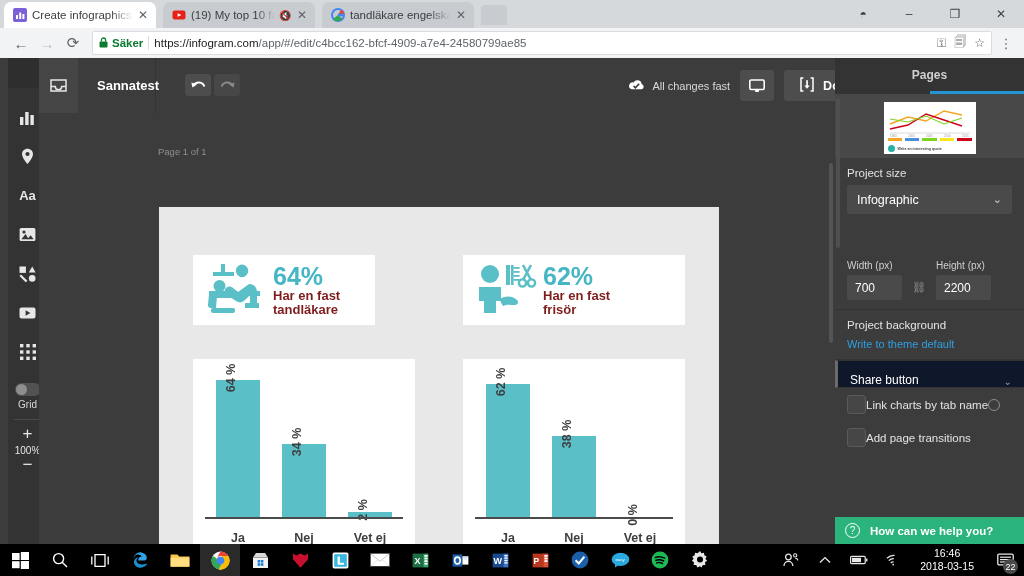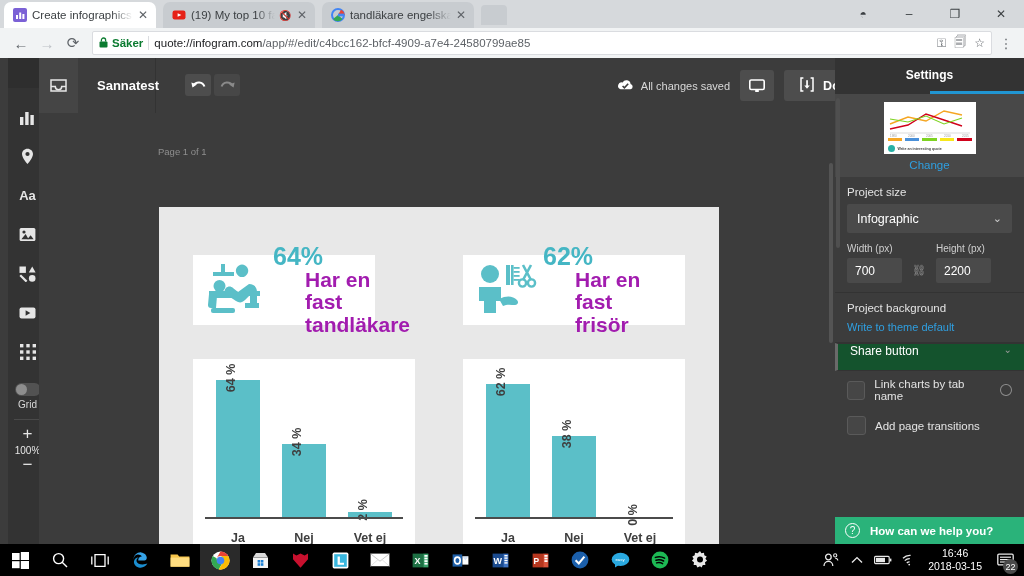--- a/index.html
+++ b/index.html
@@ -99,21 +99,21 @@
   
   .canvaswrap { position:absolute; left:39px; top:55px; right:189px; bottom:0; background:#3c3c3c;
                 overflow:hidden; }
   .pagelbl { position:absolute; left:119px; top:33px; font-size:9.5px; color:#8f8f8f; }
   .page { position:absolute; left:120px; top:94px; width:560px; height:440px; background:#e8e8e8; }
   .cvscroll { position:absolute; right:2px; top:50px; width:4px; height:180px; background:#545454; border-radius:2px; }
 
   .card { position:absolute; background:#fff; }
   .factcard { display:flex; align-items:center; padding:0 12px; gap:6px; }
   .factnum { font-size:25px; font-weight:bold; color:#45b6c4; line-height:1; }
-  .facttxt { font-size:21px; font-weight:bold; color:#a21caf; line-height:1.06;margin-left:32px; }
+  .facttxt { font-size:13px; font-weight:bold; color:#7f1d1d; line-height:1.06; }
   .fact-r { display:flex; flex-direction:column; }
 
   .chart { position:absolute; background:#fff; }
   .plot { position:absolute; left:12px; right:12px; top:8px; bottom:34px; }
   .axis { position:absolute; left:0; right:0; bottom:0; height:2px; background:#4b4b4b; }
   .bars { position:absolute; left:0; right:0; bottom:2px; top:0; display:flex;
           align-items:flex-end; justify-content:space-around; }
   .barcol { width:33.33%; display:flex; justify-content:center; align-items:flex-end; position:relative; height:100%; }
   .bar { width:44px; background:#5bbfc8; position:relative; }
   .vlabel { position:absolute; bottom:100%; left:50%; transform:translateX(-50%) rotate(-90deg);
@@ -140,50 +140,50 @@
   .thumb .quote { position:absolute; bottom:2px; left:4px; right:4px; height:7px;
                   display:flex; align-items:center; gap:3px; }
   .thumb .quote span { font-size:3.6px; color:#444; font-weight:bold; }
   .thumb .dot { width:7px; height:7px; border-radius:50%; background:#27b0a5; }
   .changelnk { text-align:center; font-size:11.5px; color:#2f9fe0; padding:5px 0 2px; }
   .plabel { font-size:11.5px; color:#e3e3e3; margin-bottom:6px; }
   .select { height:29px; background:#4a4a4a; border-radius:2px; display:flex; align-items:center;
             padding:0 10px; font-size:12.5px; color:#fff; }
   .select .chev { margin-left:auto; font-size:11px; color:#cfcfcf; }
   .dimrow { display:flex; gap:10px; margin-top:10px; }
-  .dimcol { flex:0 0 auto; }
+  .dimcol { flex:0 0 auto;margin-top:36px; }
   .dimcol .cap { font-size:10px; color:#cfcfcf; margin-bottom:4px; }
   .numin { width:55px; height:25px; background:#4a4a4a; border-radius:2px; display:flex;
            align-items:center; padding:0 8px; font-size:12px; color:#fff; }
   .linkico { align-self:flex-end; margin-bottom:6px; color:#9a9a9a; font-size:11px; }
   .swatchrow { display:flex; align-items:center; gap:9px; }
   .swatch { width:21px; height:21px; background:#f2f2f2; border-radius:3px; }
   .swtxt { font-size:11.5px; color:#e3e3e3; }
   .resetlnk { font-size:11px; color:#2f9fe0; margin-top:7px; }
-  .acchead { height:28px; background:#14532d; border-top:1px solid #333; border-bottom:1px solid #333;
-             display:flex; align-items:flex-start; padding:0 12px; font-size:12px; color:#fff;
+  .acchead { height:28px; background:#0f172a; border-top:1px solid #333; border-bottom:1px solid #333;
+             display:flex; align-items:flex-end; padding:0 12px; font-size:12px; color:#fff;
              border-left:3px solid #6a6a6a; }
   .acchead .chev { margin-left:auto; font-size:10px; color:#9a9a9a; }
-  .checkrow { display:flex; align-items:center; gap:9px; padding:7px 12px; }
+  .checkrow { display:flex; align-items:center; padding:7px 12px; }
   .cbox { width:19px; height:19px; background:#464646; border:1px solid #5a5a5a; border-radius:3px; }
   .cbtxt { font-size:11.5px; color:#e3e3e3; }
   .infoc { width:12px; height:12px; border:1.4px solid #8e8e8e; border-radius:50%; }
   .pscroll { position:absolute; left:1px; top:40px; width:4px; height:150px; background:#4f4f4f; border-radius:2px; }
   .helpbar { position:absolute; left:0; bottom:0; width:189px; height:27px; background:#2ab37a;
              display:flex; align-items:center; gap:10px; padding:0 10px; }
   .helpbar .q { width:15px; height:15px; border:1.5px solid #fff; border-radius:50%; color:#fff;
                 font-size:10px; display:flex; align-items:center; justify-content:center; }
   .helpbar .ht { font-size:11.5px; color:#fff; font-weight:bold; }
 
   
   .taskbar { position:absolute; left:0; bottom:0; width:1024px; height:32px; background:#000; display:flex; align-items:center; }
   .tbitem { width:40px; height:32px; display:flex; align-items:center; justify-content:center; position:relative; }
   .tbitem.act { background:#2a2a2a; }
   .tbitem.act::after { content:""; position:absolute; bottom:0; left:6px; right:6px; height:2px; }
-  .tray { margin-left:auto; display:flex; align-items:center; gap:0; padding-right:4px; }
+  .tray { margin-left:auto; display:flex; align-items:center; gap:8px; padding-right:4px; }
   .trayico { width:26px; height:32px; display:flex; align-items:center; justify-content:center;
              color:#e8e8e8; font-size:12px; }
   .clock { text-align:center; color:#fff; font-size:10.5px; line-height:13px; padding:0 8px 0 6px; }
   .notif { width:30px; height:32px; display:flex; align-items:center; justify-content:center; position:relative; color:#e8e8e8; }
   .badge { position:absolute; right:2px; bottom:2px; width:15px; height:15px; border-radius:50%;
            background:#4a4a4a; color:#fff; font-size:9px; display:flex; align-items:center; justify-content:center; }
 </style>
 </head>
 <body>
 
@@ -248,21 +248,21 @@
         <span class="secure">
           <span>
             <svg width="9" height="11" viewBox="0 0 9 11">
                 <rect x="0.5" y="4.5" width="8" height="6" rx="1" fill="#0b7b30"></rect>
                 <path d="M2.4 4.5 V3.1 A2.1 2.1 0 0 1 6.6 3.1 V4.5" fill="none" stroke="#0b7b30" stroke-width="1.3"></path>
               </svg>
           </span>
           <span>Säker</span>
         </span>
         <span class="vbar"></span>
-        <span class="url"><span class="host">quote://</span><span class="host">infogram.com</span><span>/app/#/edit/c4bcc162-bfcf-4909-a7e4-24580799ae85</span></span>
+        <span class="url"><span class="host">https://</span><span class="host">infogram.com</span><span>/app/#/edit/c4bcc162-bfcf-4909-a7e4-24580799ae85</span></span>
         <span class="omniicons">
           <span>⚿</span>
           <span>🗐</span>
           <span>☆</span>
         </span>
       </div>
       <div class="tbright">
         <div>⋮</div>
       </div>
     </div>
@@ -365,21 +365,21 @@
       </div>
 
       <div class="hright">
         <div class="saved">
           <span>
             <svg width="17" height="12" viewBox="0 0 17 12">
                 <path d="M13.6 5.1A4.2 4.2 0 0 0 5.6 3.6 3.4 3.4 0 0 0 3.5 10.2h10a2.6 2.6 0 0 0 0.1-5.1z" fill="#fff"></path>
                 <polyline points="5.6,7 7.4,8.8 11.2,4.8" fill="none" stroke="#3c3c3c" stroke-width="1.6"></polyline>
               </svg>
           </span>
-          <span>All changes saved</span>
+          <span>All changes fast</span>
         </div>
         <div class="iconbtn">
           <svg width="16" height="14" viewBox="0 0 16 14">
               <rect x="0.8" y="1" width="14.4" height="9.5" rx="1.4" fill="none" stroke="#fff" stroke-width="1.6"></rect>
               <rect x="6.2" y="10.8" width="3.6" height="2.2" fill="#fff"></rect>
             </svg>
         </div>
         <div class="btn grey">
           <span>
             <svg width="14" height="15" viewBox="0 0 14 15">
@@ -515,21 +515,21 @@
             <span>Nej</span>
             <span>Vet ej</span>
           </div>
         </div>
 
       </div>
     </div>
 
     <div class="panel">
       <div class="ptabs">
-        <div class="ptab on">Settings</div>
+        <div class="ptab">Pages</div>
       </div>
       <div class="ptabline">
         <div></div>
         <div class="on"></div>
       </div>
 
       <div class="pscroll"></div>
 
       <div class="thumbbox">
         <div class="thumb">
@@ -551,21 +551,20 @@
               <i style="background:#4a90d9"></i>
               <i style="background:#7ed321"></i>
               <i style="background:#f8e71c"></i>
               <i style="background:#d0021b"></i>
           </span>
           <span class="quote">
             <span class="dot"></span>
             <span>Write an interesting quote</span>
           </span>
         </div>
-        <div class="changelnk">Change</div>
       </div>
 
       <div class="psec">
         <div class="plabel">Project size</div>
         <div class="select">
           <span>Infographic</span>
           <span class="chev">⌄</span>
         </div>
         <div class="dimrow">
           <div class="dimcol">

